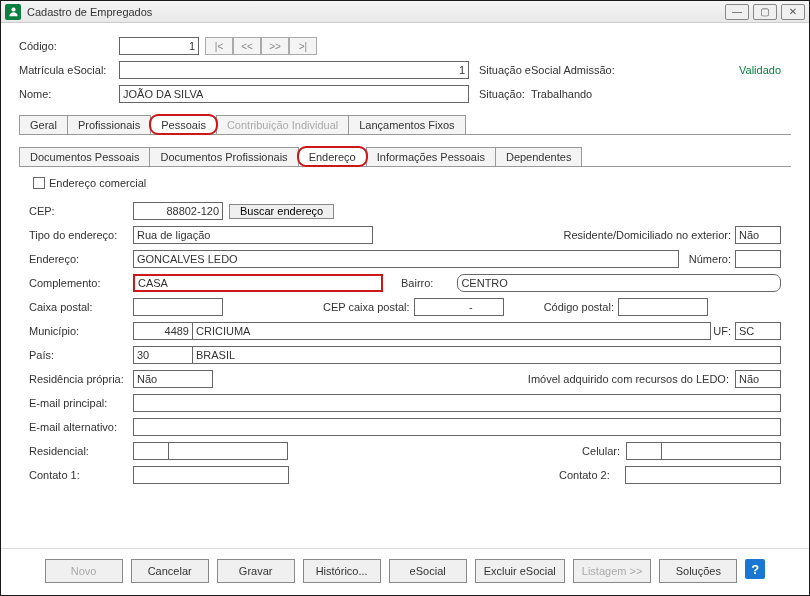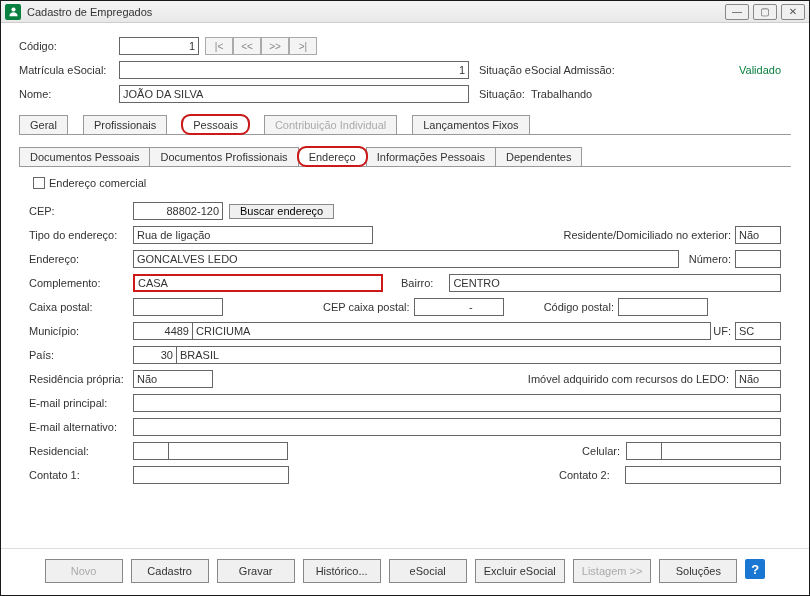--- a/index.html
+++ b/index.html
@@ -75,21 +75,20 @@
       background:#f4f4f4;
       font-size:10px;
       color:#888;
       display:flex;align-items:center;justify-content:center;
     }
     .validado { color:#0a8040; font-weight:normal;}
     .tabs {
       display:flex;
       margin-top:10px;
       border-bottom:1px solid #999;
-      gap:16px;
     }
     .tab {
       padding: 3px 10px;
       border:1px solid #999;
       border-bottom:none;
       background:#f4f4f4;
       margin-right:-1px;
       position:relative;
       cursor:pointer;
     }
@@ -229,21 +228,21 @@
         <span class="lbl">Endereço:</span>
         <input class="input-field" style="flex: 1 1 0%;" value="GONCALVES LEDO">
         <span style="margin-left:10px">Número:</span>
         <input class="input-field" style="width: 46px; margin-left: 4px;" value="">
       </div>
 
       <div class="frow">
         <span class="lbl">Complemento:</span>
         <input class="input-field hl-input" style="width: 250px;" value="CASA">
         <span style="margin-left:18px">Bairro:</span>
-        <input class="input-field" style="flex: 1 1 0%; margin-left: 16px;" value="CENTRO">
+        <input class="input-field" style="flex: 1 1 0%; margin-left: 24px; border-radius: 7px;" value="CENTRO">
       </div>
 
       <div class="frow">
         <span class="lbl">Caixa postal:</span>
         <input class="input-field" style="width: 90px;">
         <span style="margin-left:100px">CEP caixa postal:</span>
         <input class="input-field" style="width: 90px; margin-left: 4px; text-align: center;" value="        -">
         <span style="margin-left:40px">Código postal:</span>
         <input class="input-field" style="width: 90px; margin-left: 4px;">
       </div>
@@ -251,21 +250,21 @@
       <div class="frow">
         <span class="lbl">Município:</span>
         <input class="input-field" style="width: 60px; text-align: right;" value="4489">
         <input class="input-field" style="flex: 1 1 0%; margin-left: -1px;" value="CRICIUMA">
         <span style="margin-left:2px">UF:</span>
         <input class="input-field" style="width: 46px; margin-left: 4px;" value="SC">
       </div>
 
       <div class="frow">
         <span class="lbl">País:</span>
-        <input class="input-field" style="width: 44px; text-align: right;" value="30">
+        <input class="input-field" style="width: 60px; " value="30">
         <input class="input-field" style="flex: 1 1 0%; margin-left: -1px;" value="BRASIL">
       </div>
 
       <div class="frow">
         <span class="lbl">Residência própria:</span>
         <input class="input-field" style="width: 80px;" value="Não">
         <span style="margin-left:auto">Imóvel adquirido com recursos do LEDO:</span>
         <input class="input-field" style="width: 46px; margin-left: 6px;" value="Não">
       </div>
 
@@ -291,21 +290,21 @@
         <span class="lbl">Contato 1:</span>
         <input class="input-field" style="width: 156px;">
         <span style="margin-left:auto;width:60px;text-align:left">Contato 2:</span>
         <input class="input-field" style="width: 156px; margin-left: 6px;">
       </div>
     </div>
   </div>
 
   <div class="footer-btns">
     <button class="ftbtn disabled">Novo</button>
-    <button class="ftbtn">Cadastro</button>
+    <button class="ftbtn">Cancelar</button>
     <button class="ftbtn">Gravar</button>
     <button class="ftbtn">Histórico...</button>
     <button class="ftbtn">eSocial</button>
     <button class="ftbtn">Excluir eSocial</button>
     <button class="ftbtn disabled">Listagem &gt;&gt;</button>
     <button class="ftbtn">Soluções</button>
     <div class="help-icon">?</div>
   </div>
 </div>
 

